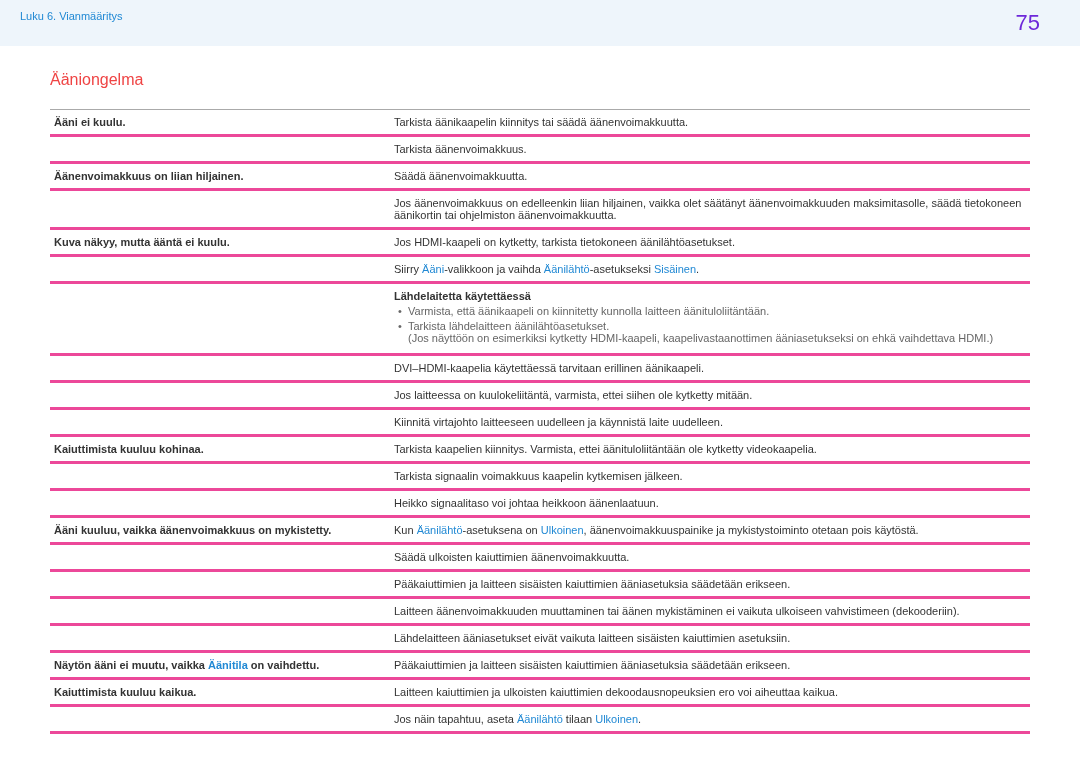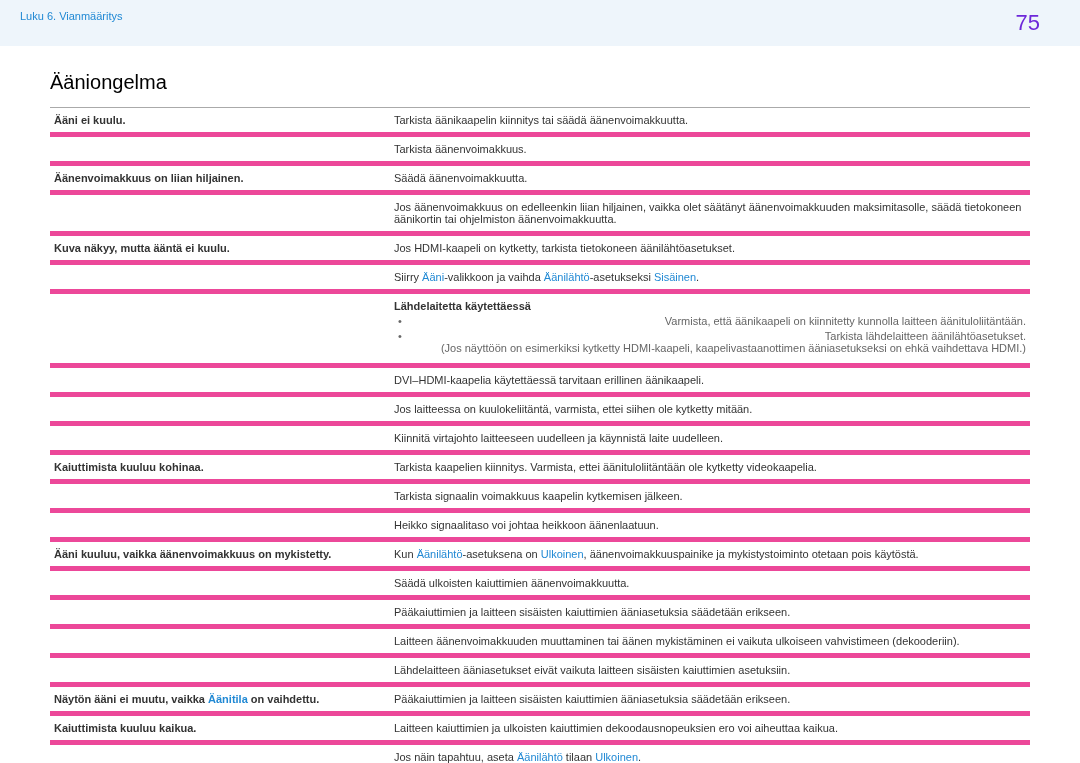--- a/index.html
+++ b/index.html
@@ -28,52 +28,51 @@
     .page-number {
       color: #6d28d9;
       font-size: 22px;
       font-weight: 400;
       padding-right: 20px;
     }
     .content {
       padding: 25px 50px;
     }
     .section-title {
-      color: #000000;
-      font-size: 20px;
+      color: #ef4444;
+      font-size: 16px;
       font-weight: 400;
-      margin-bottom: 13px;
+      margin-bottom: 20px;
     }
     table {
       width: 100%;
       border-collapse: collapse;
       font-size: 11px;
     }
     tr {
-      border-bottom: 5px solid #ec4899;
+      border-bottom: 3px solid #ec4899;
     }
     tr.top-border {
       border-top: 1px solid #aaa;
     }
     td {
       padding: 6px 4px;
       vertical-align: top;
       color: #333;
     }
     td.left {
       width: 340px;
       font-weight: 700;
     }
     .ui-term {
       color: #2189d4;
     }
     .bullet-list {
       margin-top: 2px;
       margin-bottom: 2px;
-      text-align: right;
     }
     .bullet-item {
       padding-left: 14px;
       position: relative;
       color: #666;
       margin-bottom: 3px;
     }
     .bullet-item::before {
       content: "•";
       position: absolute;

